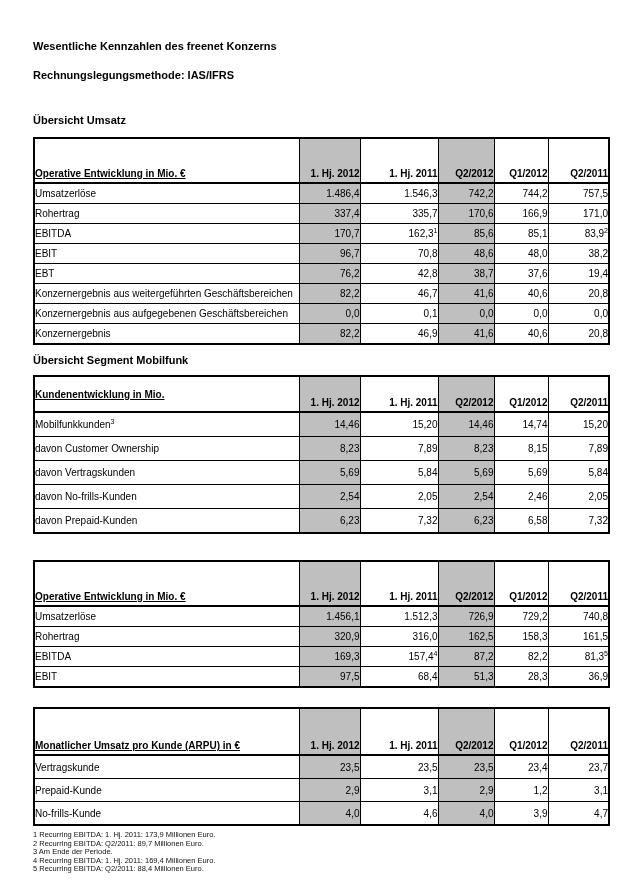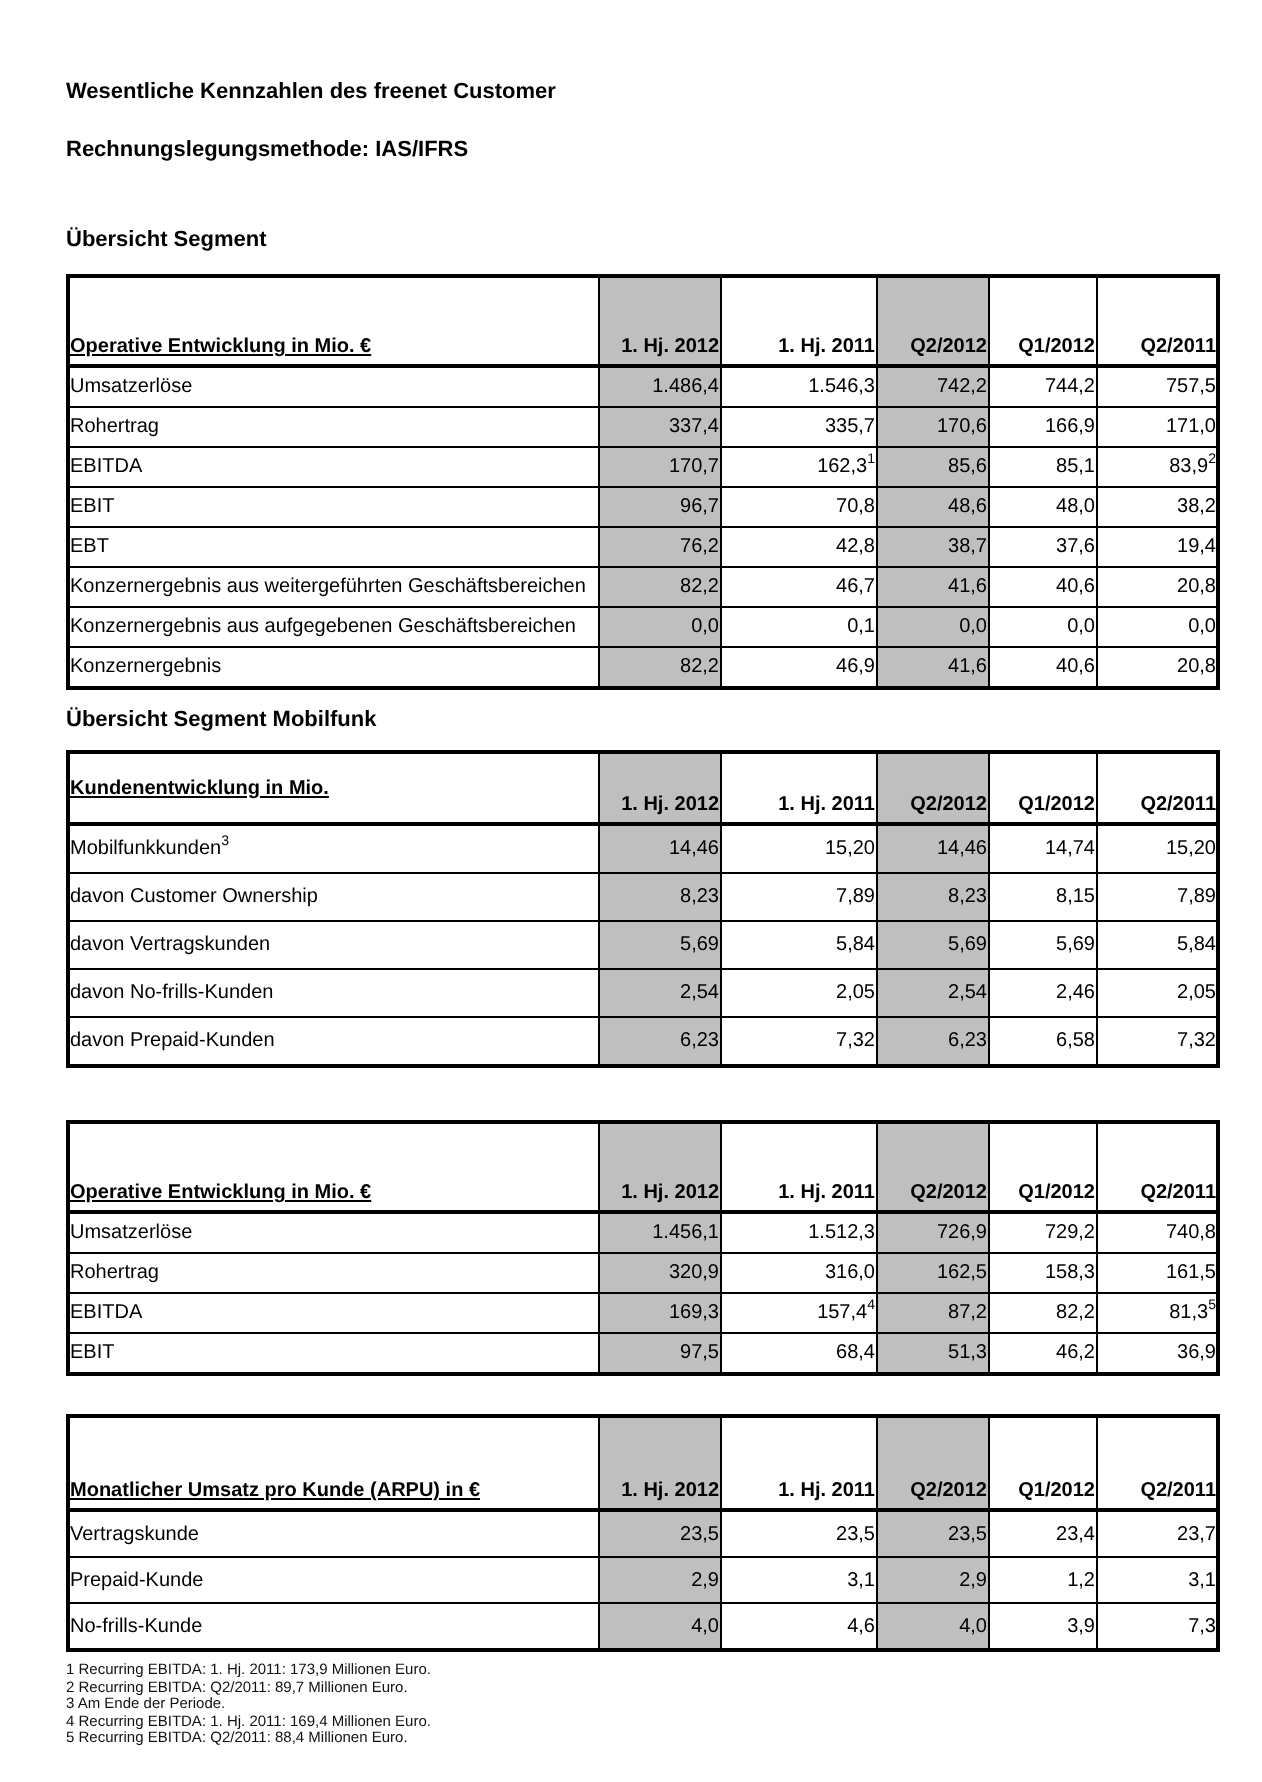--- a/index.html
+++ b/index.html
@@ -48,23 +48,23 @@
   .tbl-3 th{height:42px;}
   .tbl-3 td{height:22px;}
 
   .footnotes{margin-top:5px;font-size:7.5px;line-height:8.5px;color:#111;}
   .footnote-line{white-space:nowrap;}
 </style>
 </head>
 <body>
 
 <div class="page">
-  <div class="doc-title">Wesentliche Kennzahlen des freenet Customer</div>
+  <div class="doc-title">Wesentliche Kennzahlen des freenet Konzerns</div>
   <div class="doc-subtitle">Rechnungslegungsmethode: IAS/IFRS</div>
-  <div class="section-heading" id="heading-konzern">Übersicht Segment</div>
+  <div class="section-heading" id="heading-konzern">Übersicht Umsatz</div>
   <div id="table-slot-0">
       <table class="data-table tbl-0">
         <colgroup>
           <col style="width: 265px;">
           <col style="width: 61px;">
           <col style="width: 78px;">
           <col style="width: 56px;">
           <col style="width: 54px;">
           <col style="width: 61px;">
         </colgroup>
@@ -254,21 +254,21 @@
             <td class="num">157,4<sup>4</sup></td>
             <td class="num shaded">87,2</td>
             <td class="num">82,2</td>
             <td class="num">81,3<sup>5</sup></td>
           </tr>
           <tr>
             <td class="lbl ind-1">EBIT</td>
             <td class="num shaded">97,5</td>
             <td class="num">68,4</td>
             <td class="num shaded">51,3</td>
-            <td class="num">46,2</td>
+            <td class="num">28,3</td>
             <td class="num">36,9</td>
           </tr>
         </tbody>
       </table>
     </div>
   <div id="table-slot-3">
       <table class="data-table tbl-3">
         <colgroup>
           <col style="width: 265px;">
           <col style="width: 61px;">
@@ -303,21 +303,21 @@
             <td class="num shaded">2,9</td>
             <td class="num">1,2</td>
             <td class="num">3,1</td>
           </tr>
           <tr>
             <td class="lbl ind-1">No-frills-Kunde</td>
             <td class="num shaded">4,0</td>
             <td class="num">4,6</td>
             <td class="num shaded">4,0</td>
             <td class="num">3,9</td>
-            <td class="num">7,3</td>
+            <td class="num">4,7</td>
           </tr>
         </tbody>
       </table>
     </div>
   <div class="footnotes" id="footnotes">
       <div class="footnote-line">1 Recurring EBITDA: 1. Hj. 2011: 173,9 Millionen Euro.</div>
       <div class="footnote-line">2 Recurring EBITDA: Q2/2011: 89,7 Millionen Euro.</div>
       <div class="footnote-line">3 Am Ende der Periode.</div>
       <div class="footnote-line">4 Recurring EBITDA: 1. Hj. 2011: 169,4 Millionen Euro.</div>
       <div class="footnote-line">5 Recurring EBITDA: Q2/2011: 88,4 Millionen Euro.</div>

